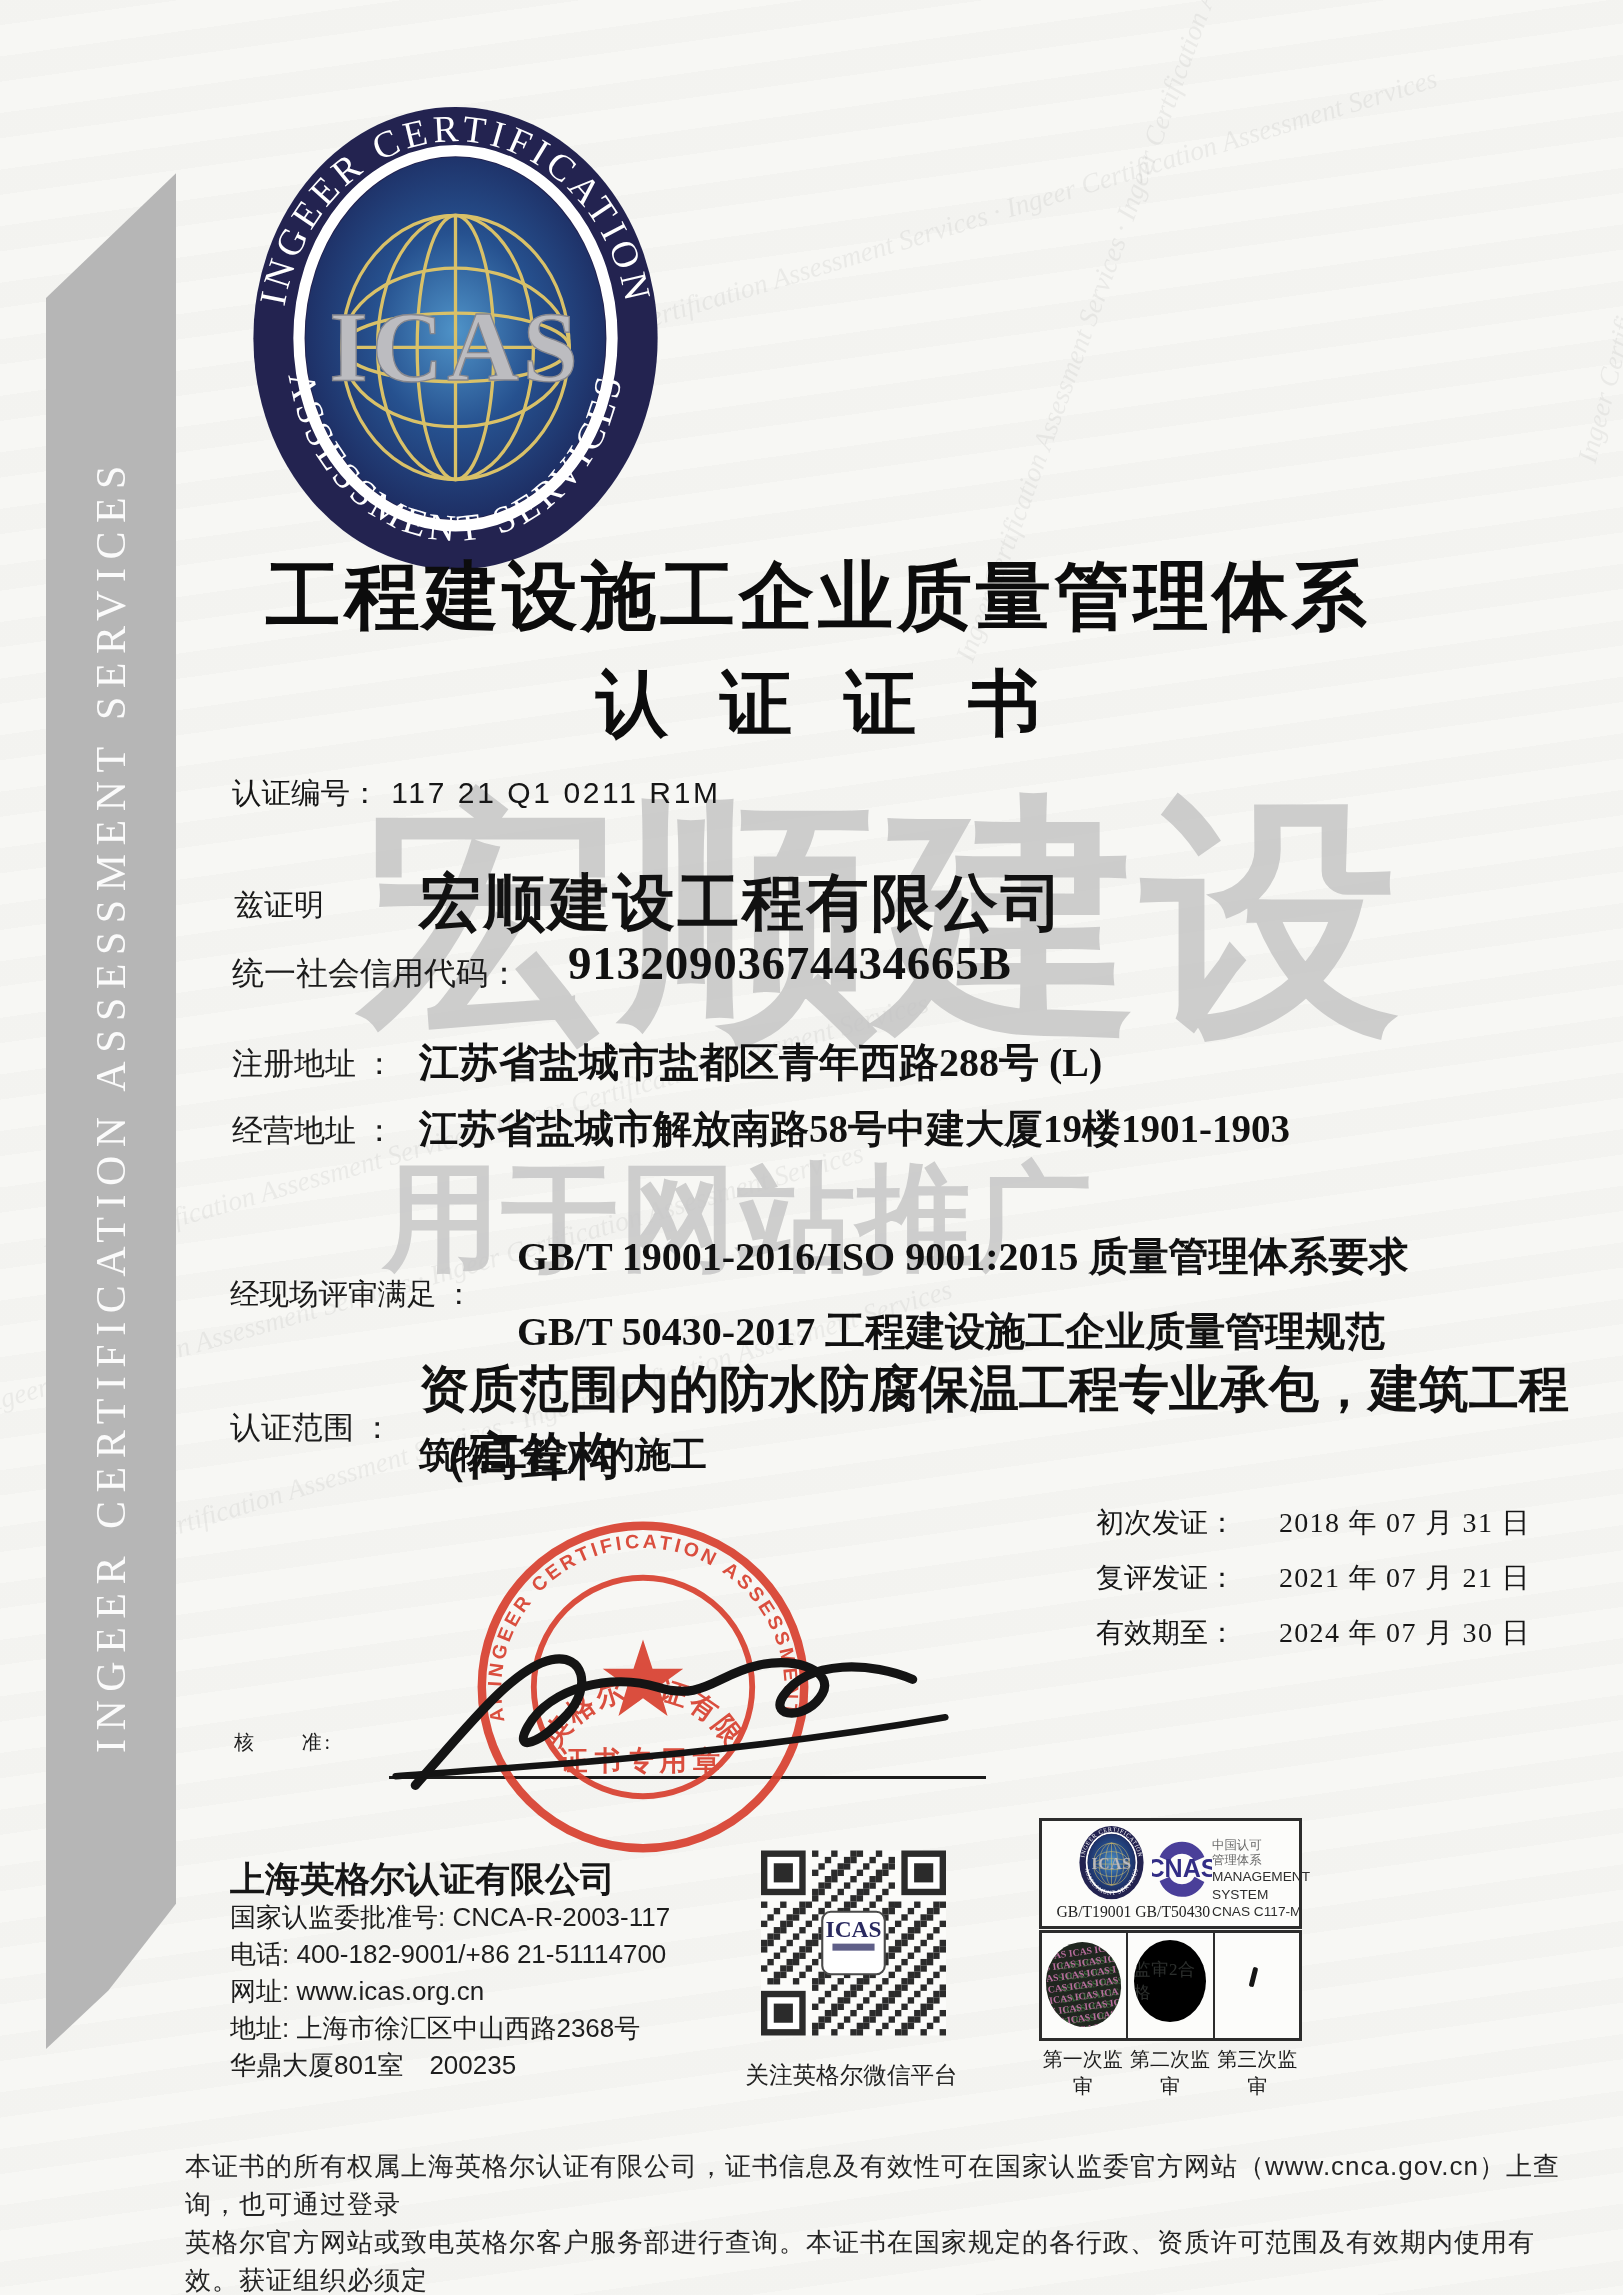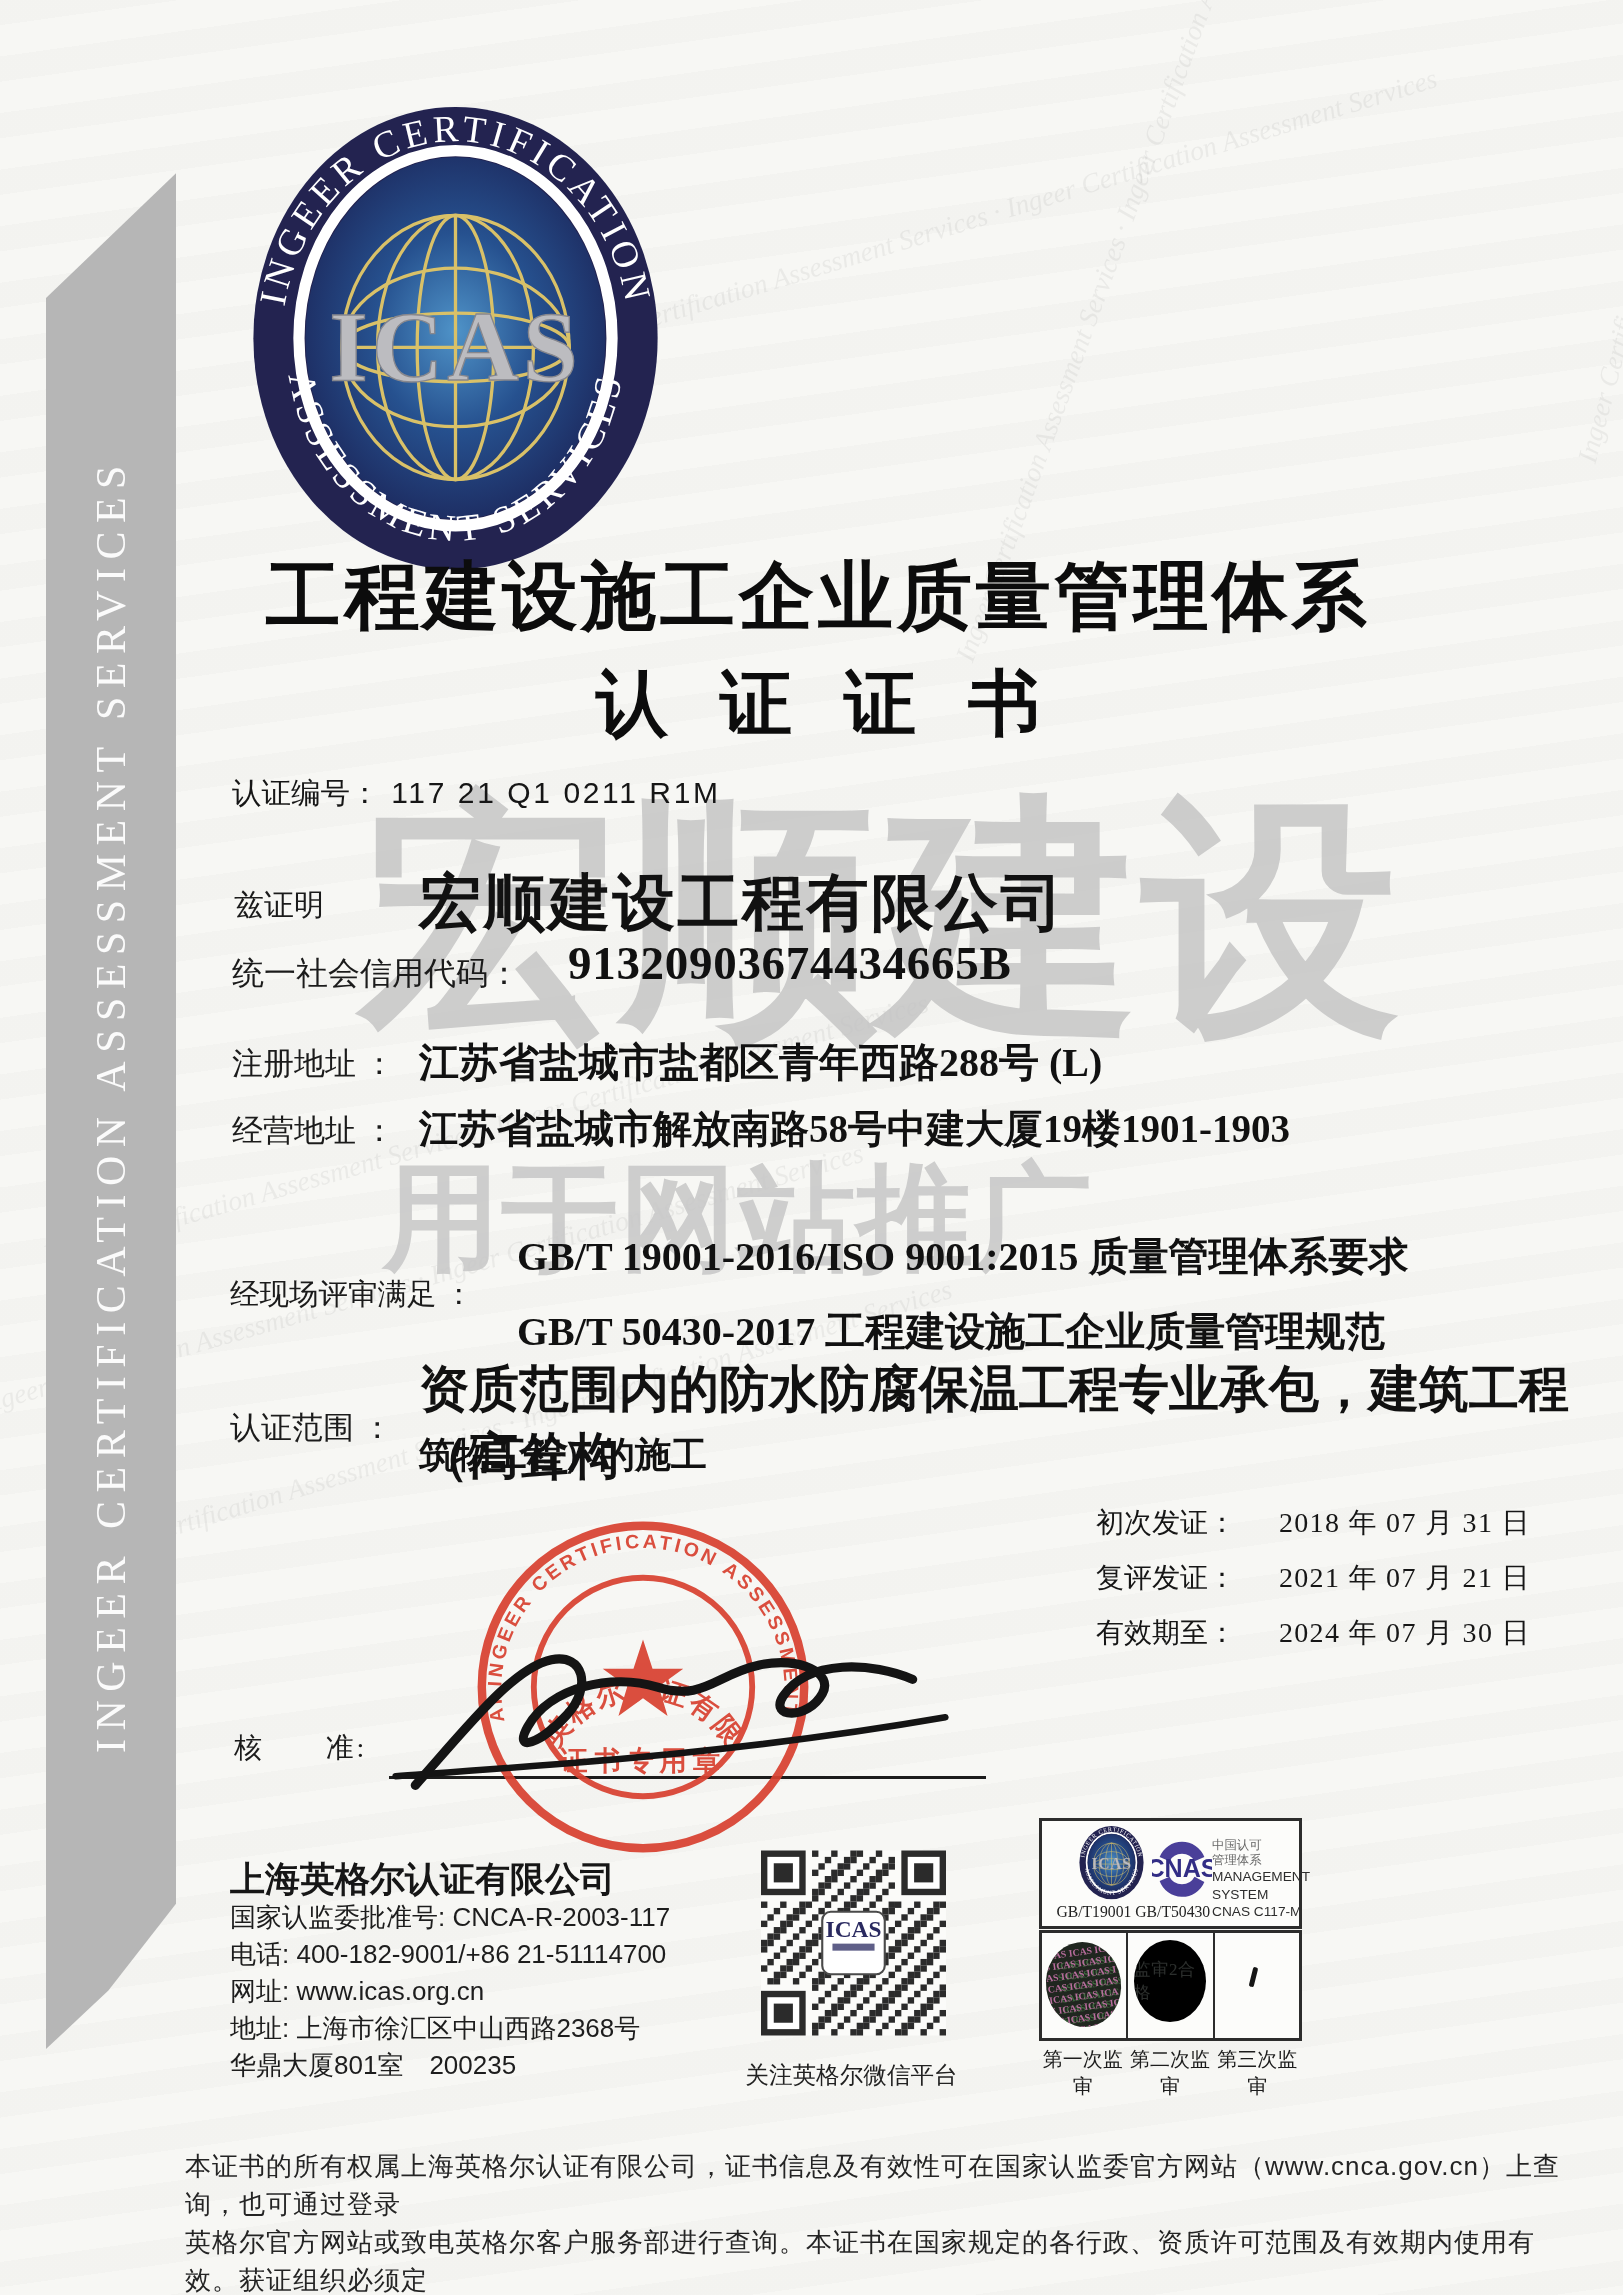--- a/index.html
+++ b/index.html
@@ -47,21 +47,21 @@
   .std2{left:517px;top:1304px;font-size:40px;text-align:right;}
   .scope-l{left:230px;top:1407px;}
   .scope1{left:419px;top:1356px;font-size:50px;}
   .scope2{left:419px;top:1431px;font-size:36px;}
   
   .dates{left:1096px;top:1504px;z-index:5;display:flex;flex-direction:column;gap:17px;}
   .drow{display:flex;font-size:28px;}
   .drow .dl{width:183px;}
   .drow .dv{letter-spacing:1.3px;}
   
-  .approve{left:234px;top:1729px;font-size:28px;z-index:5;letter-spacing:2.6px;}
+  .approve{left:234px;top:1729px;font-size:20px;z-index:5;letter-spacing:2.6px;}
   .sigline{left:389px;top:1776px;width:597px;height:2.6px;background:#1c1c1c;z-index:6;}
   .stamp{left:461px;top:1505px;z-index:6;opacity:.92;}
   .signature{left:376px;top:1589px;z-index:7;}
   
   .issuer-name{left:230px;top:1856px;font-size:35px;font-weight:700;z-index:5;
                font-family:"Liberation Sans",sans-serif;color:#161616;}
   .issuer-lines{left:230px;top:1899px;z-index:5;font-family:"Liberation Sans",sans-serif;
                 font-size:26px;line-height:37px;color:#1d1d1d;}
   
   .qr{left:761px;top:1845px;z-index:5;}

